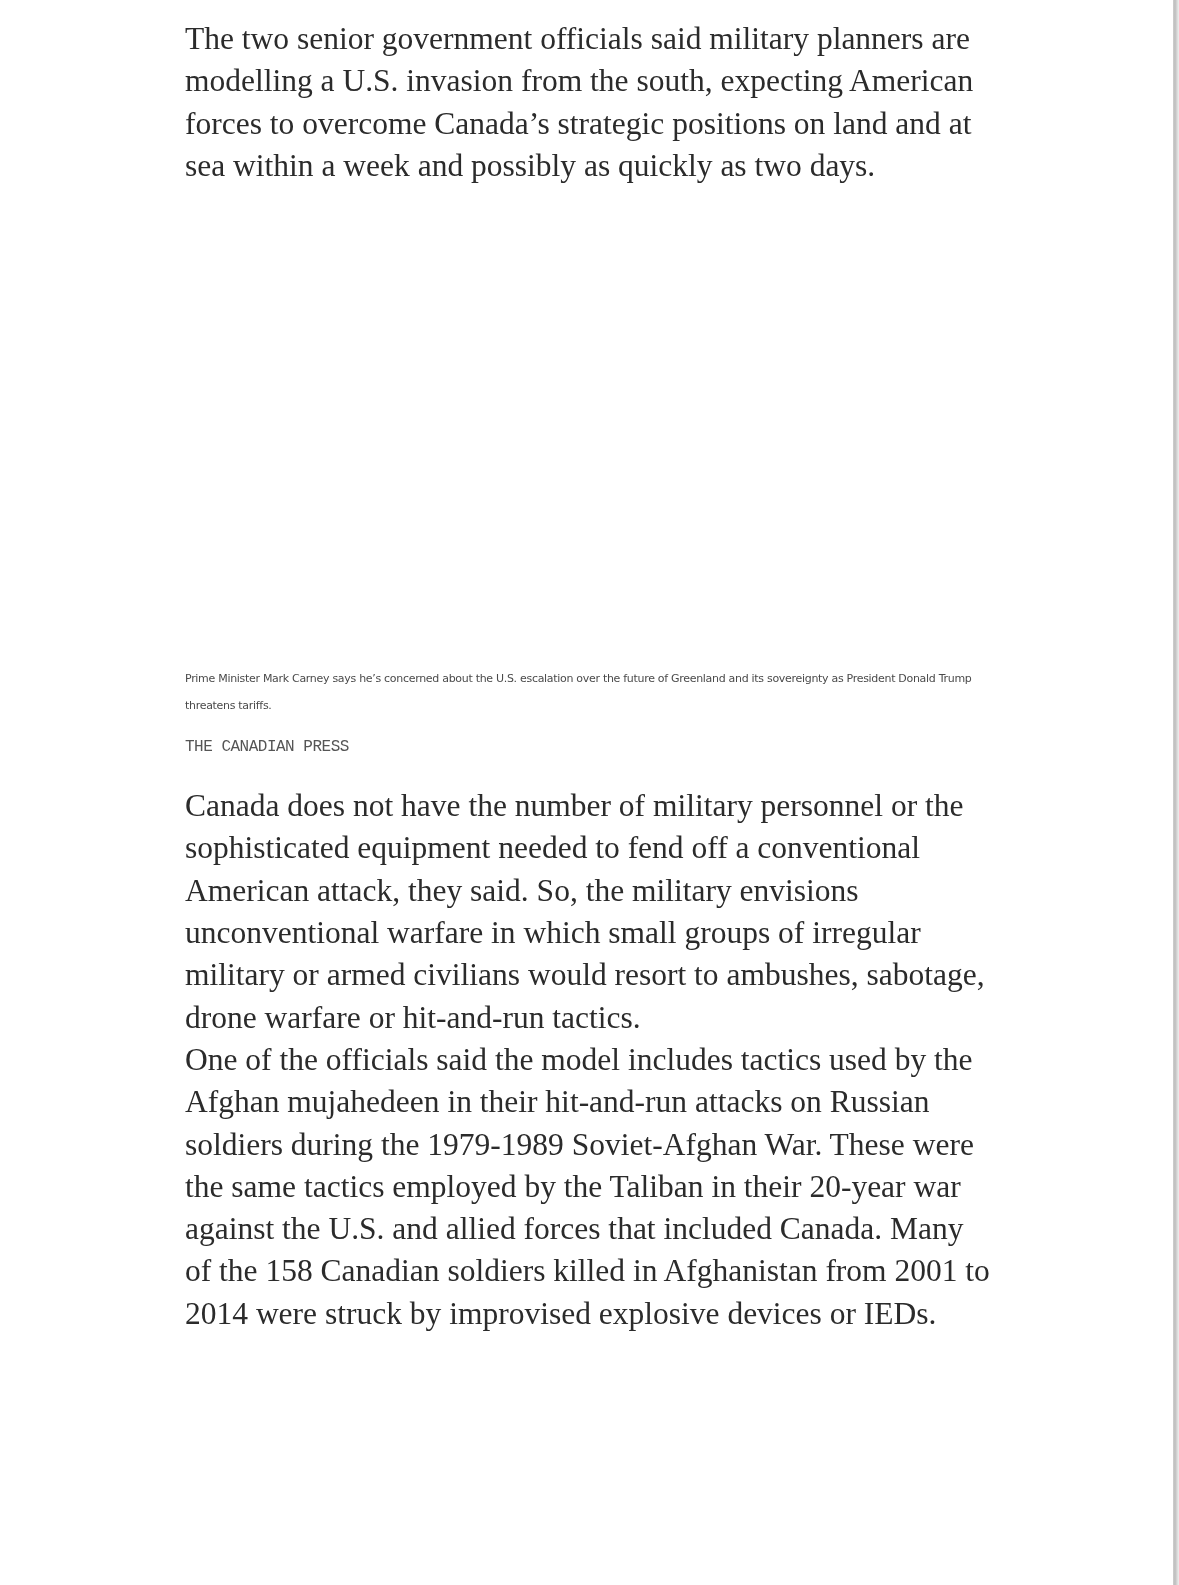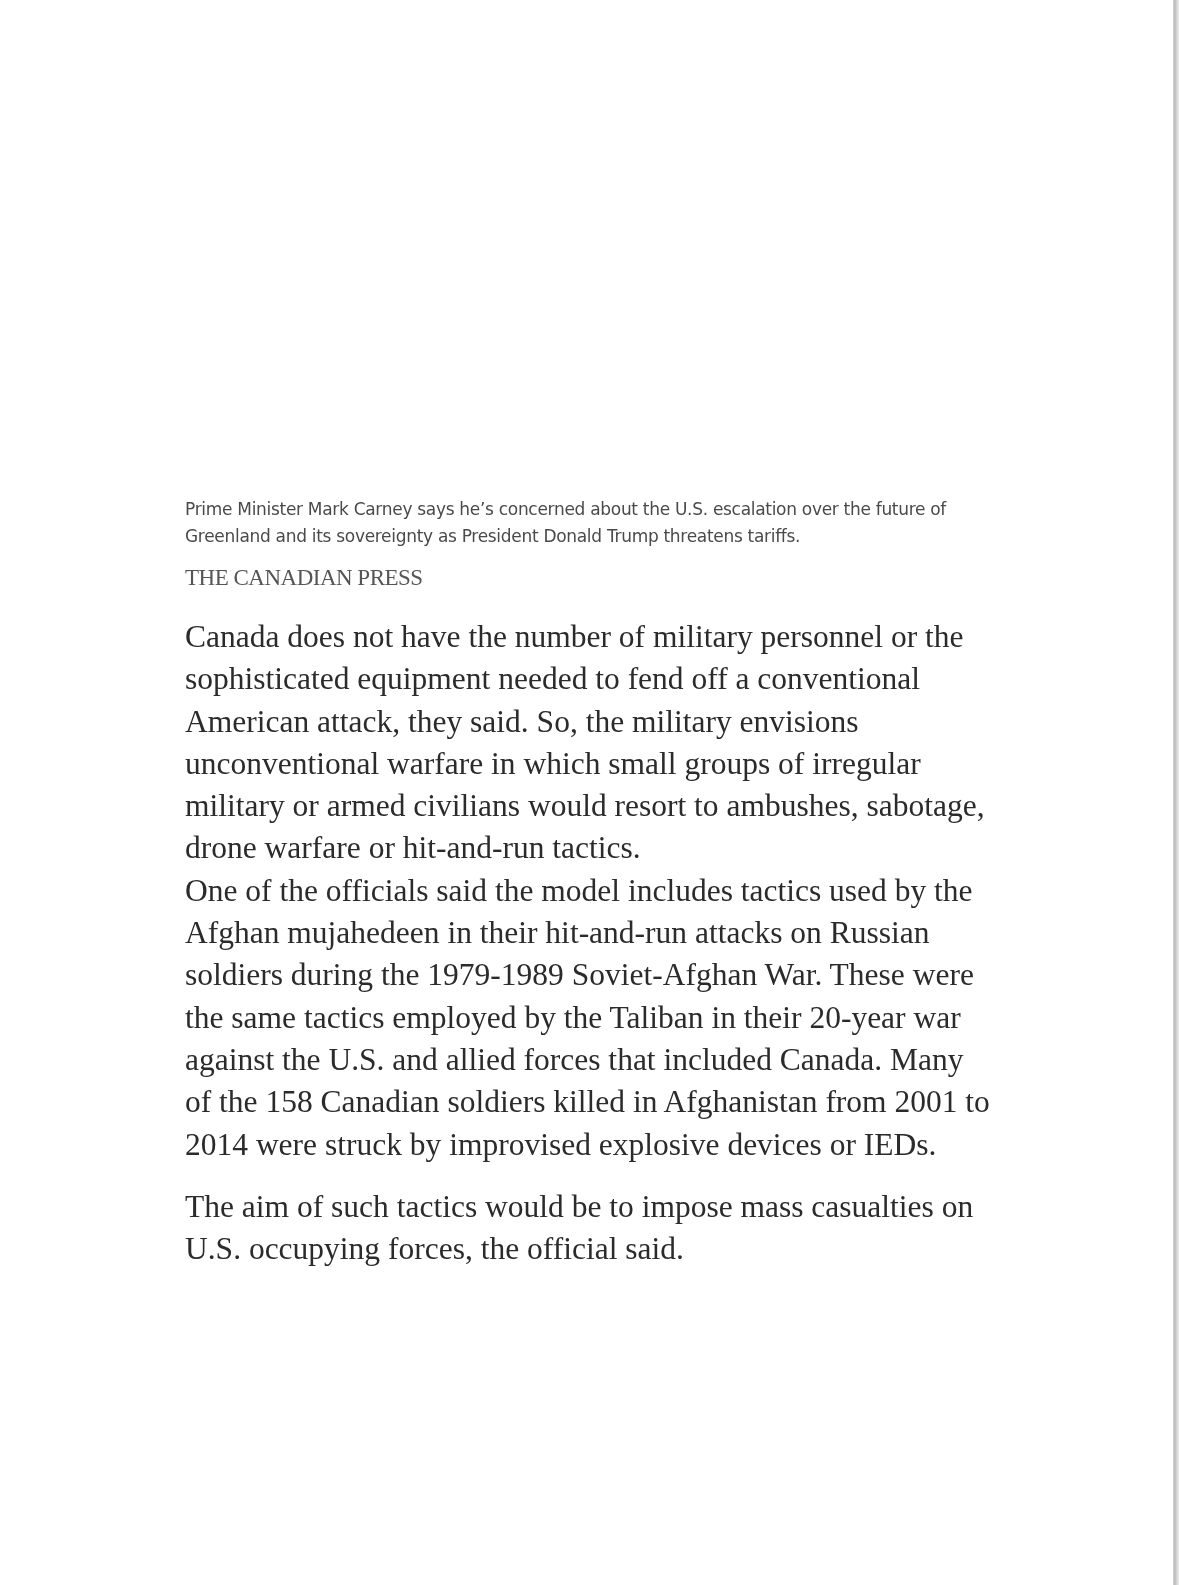--- a/index.html
+++ b/index.html
@@ -32,47 +32,47 @@
       font-size: 31.5px;
       line-height: 42.3px;
       color: #2b2b2b;
       margin: 0;
     }
     .media-placeholder {
       height: 478px;
     }
     .caption {
       font-family: "DejaVu Sans", sans-serif;
-      font-size: 17px;
+      font-size: 11px;
       line-height: 27px;
       color: #4a4a4a;
       margin: 0;
       letter-spacing: -0.3px;
     }
     .credit {
-      font-family: Liberation Serif, serif;
-      font-size: 23px;
+      font-family: Liberation Mono, monospace;
+      font-size: 16px;
       line-height: 24px;
       color: #555555;
       margin: 16px 0 0 0;
       letter-spacing: -0.5px;
     }
     .p1 { margin-top: 0; }
     .p2 { margin-top: 26px; }
     .p3 { }
     .p4 { margin-top: 20px; }
   </style>
 </head>
 <body>
 
 <div class="article">
+  <p class="para p1">The two senior government officials said military planners are modelling a U.S. invasion from the south, expecting American forces to overcome Canada’s strategic positions on land and at sea within a week and possibly as quickly as two days.</p>
 
   <div class="media-placeholder"></div>
 
   <p class="caption">Prime Minister Mark Carney says he’s concerned about the U.S. escalation over the future of Greenland and its sovereignty as President Donald Trump threatens tariffs.</p>
   <p class="credit">THE CANADIAN PRESS</p>
 
   <p class="para p2">Canada does not have the number of military personnel or the sophisticated equipment needed to fend off a conventional American attack, they said. So, the military envisions unconventional warfare in which small groups of irregular military or armed civilians would resort to ambushes, sabotage, drone warfare or hit-and-run tactics.</p>
   <p class="para p3">One of the officials said the model includes tactics used by the Afghan mujahedeen in their hit-and-run attacks on Russian soldiers during the 1979-1989 Soviet-Afghan War. These were the same tactics employed by the Taliban in their 20-year war against the U.S. and allied forces that included Canada. Many of the 158 Canadian soldiers killed in Afghanistan from 2001 to 2014 were struck by improvised explosive devices or IEDs.</p>
-  <p class="para p4">The aim of such tactics would be to impose mass casualties on U.S. occupying forces, the official said.</p>
 </div>
 
 <div class="page-edge"></div>
 
 </body></html>

